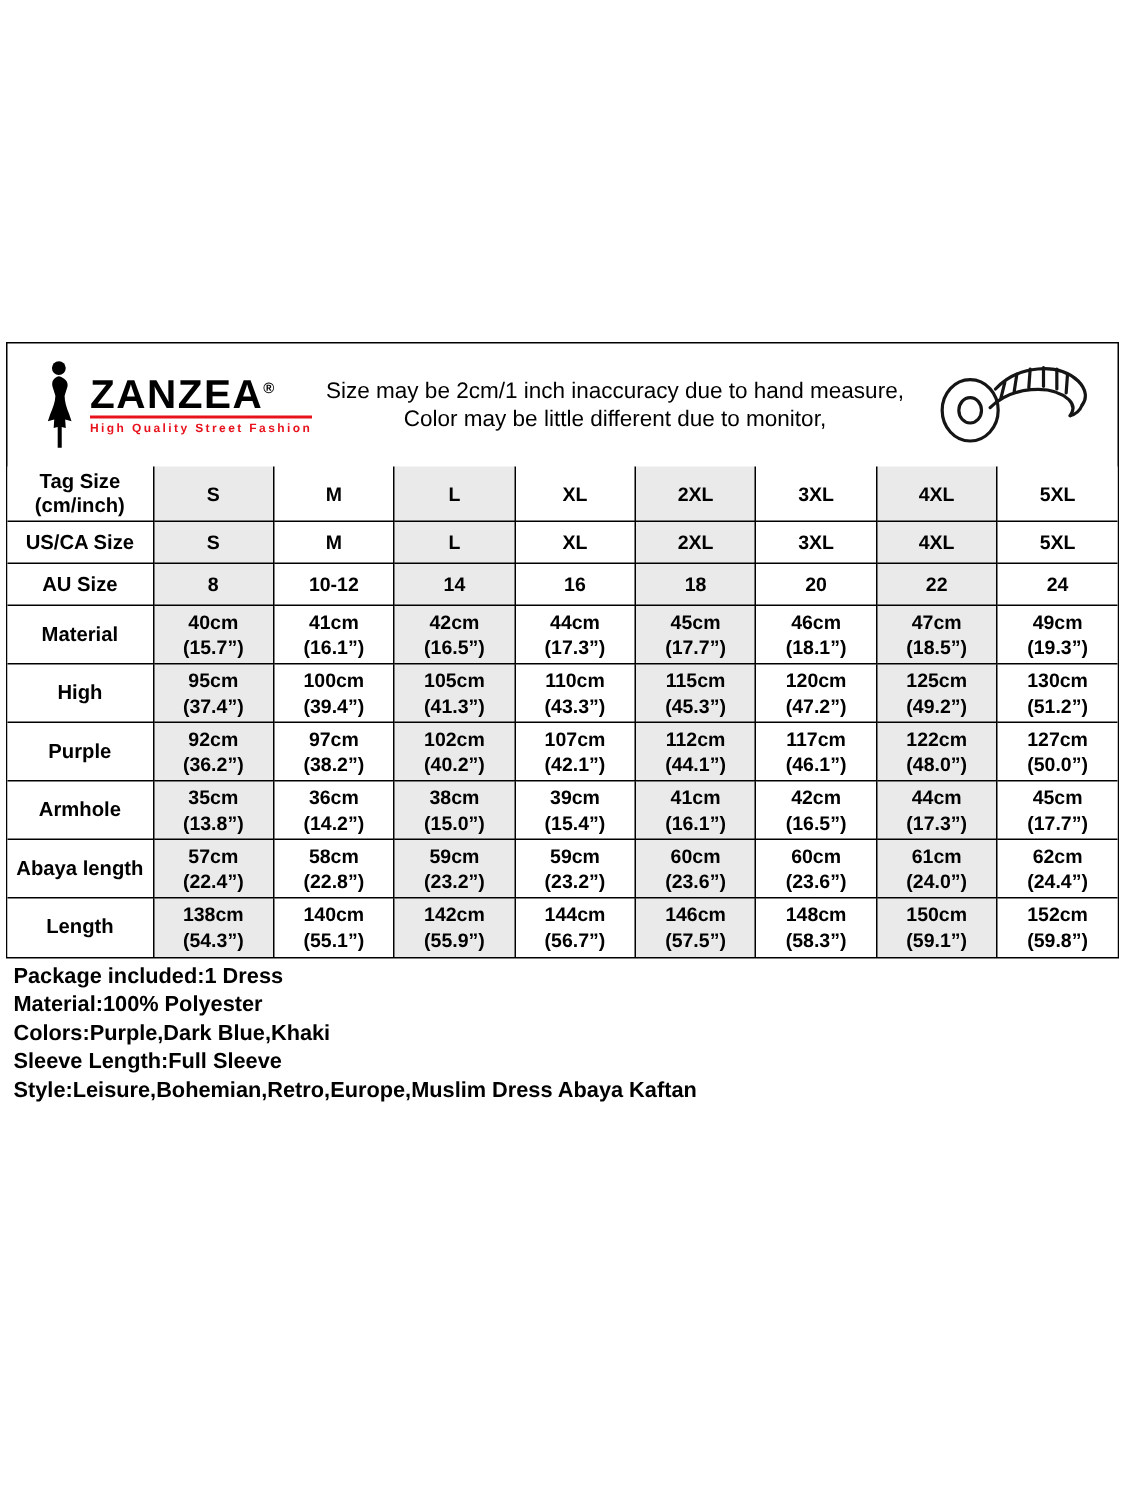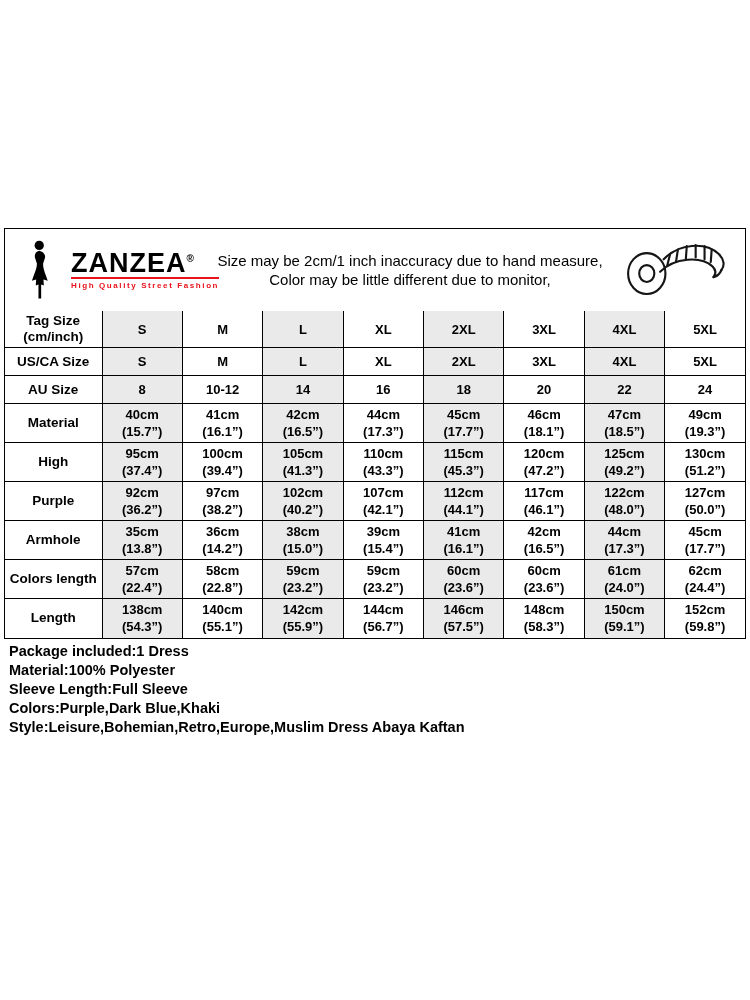--- a/index.html
+++ b/index.html
@@ -9,21 +9,21 @@
     width:750px; height:1000px;
     font-family:"Liberation Sans", sans-serif;
     color:#000;
   }
   .page { position:relative; width:750px; height:1000px; background:#fff; overflow:hidden; }
   .content { position:absolute; left:4px; right:4px; top:228px; }
 
   .sheet { border:1px solid #000; background:#fff; }
 
   .sheet-header { display:flex; align-items:center; height:82px; padding:0 14px 0 20px; }
-  .brand { display:flex; align-items:center; gap:16px; flex:0 0 auto; width:172px; }
+  .brand { display:flex; align-items:center; gap:5px; flex:0 0 auto; width:172px; }
   .figure-icon { width:30px; height:60px; flex:0 0 auto; }
   .brand-text { display:flex; flex-direction:column; }
   .brand-name { font-size:27px; font-weight:700; letter-spacing:1px; line-height:1; white-space:nowrap; }
   .brand-name .reg { font-size:10px; vertical-align:super; }
   .brand-tagline {
     color:var(--accent,#e8121c);
     font-size:8px; font-weight:700; letter-spacing:1.6px;
     border-top:2.5px solid var(--accent,#e8121c);
     margin-top:0; padding-top:2px; white-space:nowrap;
   }
@@ -171,21 +171,21 @@
               <td>35cm<br>(13.8”)</td>
               <td>36cm<br>(14.2”)</td>
               <td>38cm<br>(15.0”)</td>
               <td>39cm<br>(15.4”)</td>
               <td>41cm<br>(16.1”)</td>
               <td>42cm<br>(16.5”)</td>
               <td>44cm<br>(17.3”)</td>
               <td>45cm<br>(17.7”)</td>
             </tr>
             <tr class="tall">
-              <th>Colors length</th>
+              <th>Abaya length</th>
               <td>57cm<br>(22.4”)</td>
               <td>58cm<br>(22.8”)</td>
               <td>59cm<br>(23.2”)</td>
               <td>59cm<br>(23.2”)</td>
               <td>60cm<br>(23.6”)</td>
               <td>60cm<br>(23.6”)</td>
               <td>61cm<br>(24.0”)</td>
               <td>62cm<br>(24.4”)</td>
             </tr>
             <tr class="tall">
@@ -200,19 +200,19 @@
               <td>152cm<br>(59.8”)</td>
             </tr>
           </tbody>
       </table>
 
     </div>
 
     <div class="details" id="details">
         <div class="detail-line">Package included:1 Dress</div>
         <div class="detail-line">Material:100% Polyester</div>
+        <div class="detail-line">Colors:Purple,Dark Blue,Khaki</div>
         <div class="detail-line">Sleeve Length:Full Sleeve</div>
-        <div class="detail-line">Colors:Purple,Dark Blue,Khaki</div>
         <div class="detail-line">Style:Leisure,Bohemian,Retro,Europe,Muslim Dress Abaya Kaftan</div>
       </div>
 
   </div>
 </div>
 
 </body></html>

